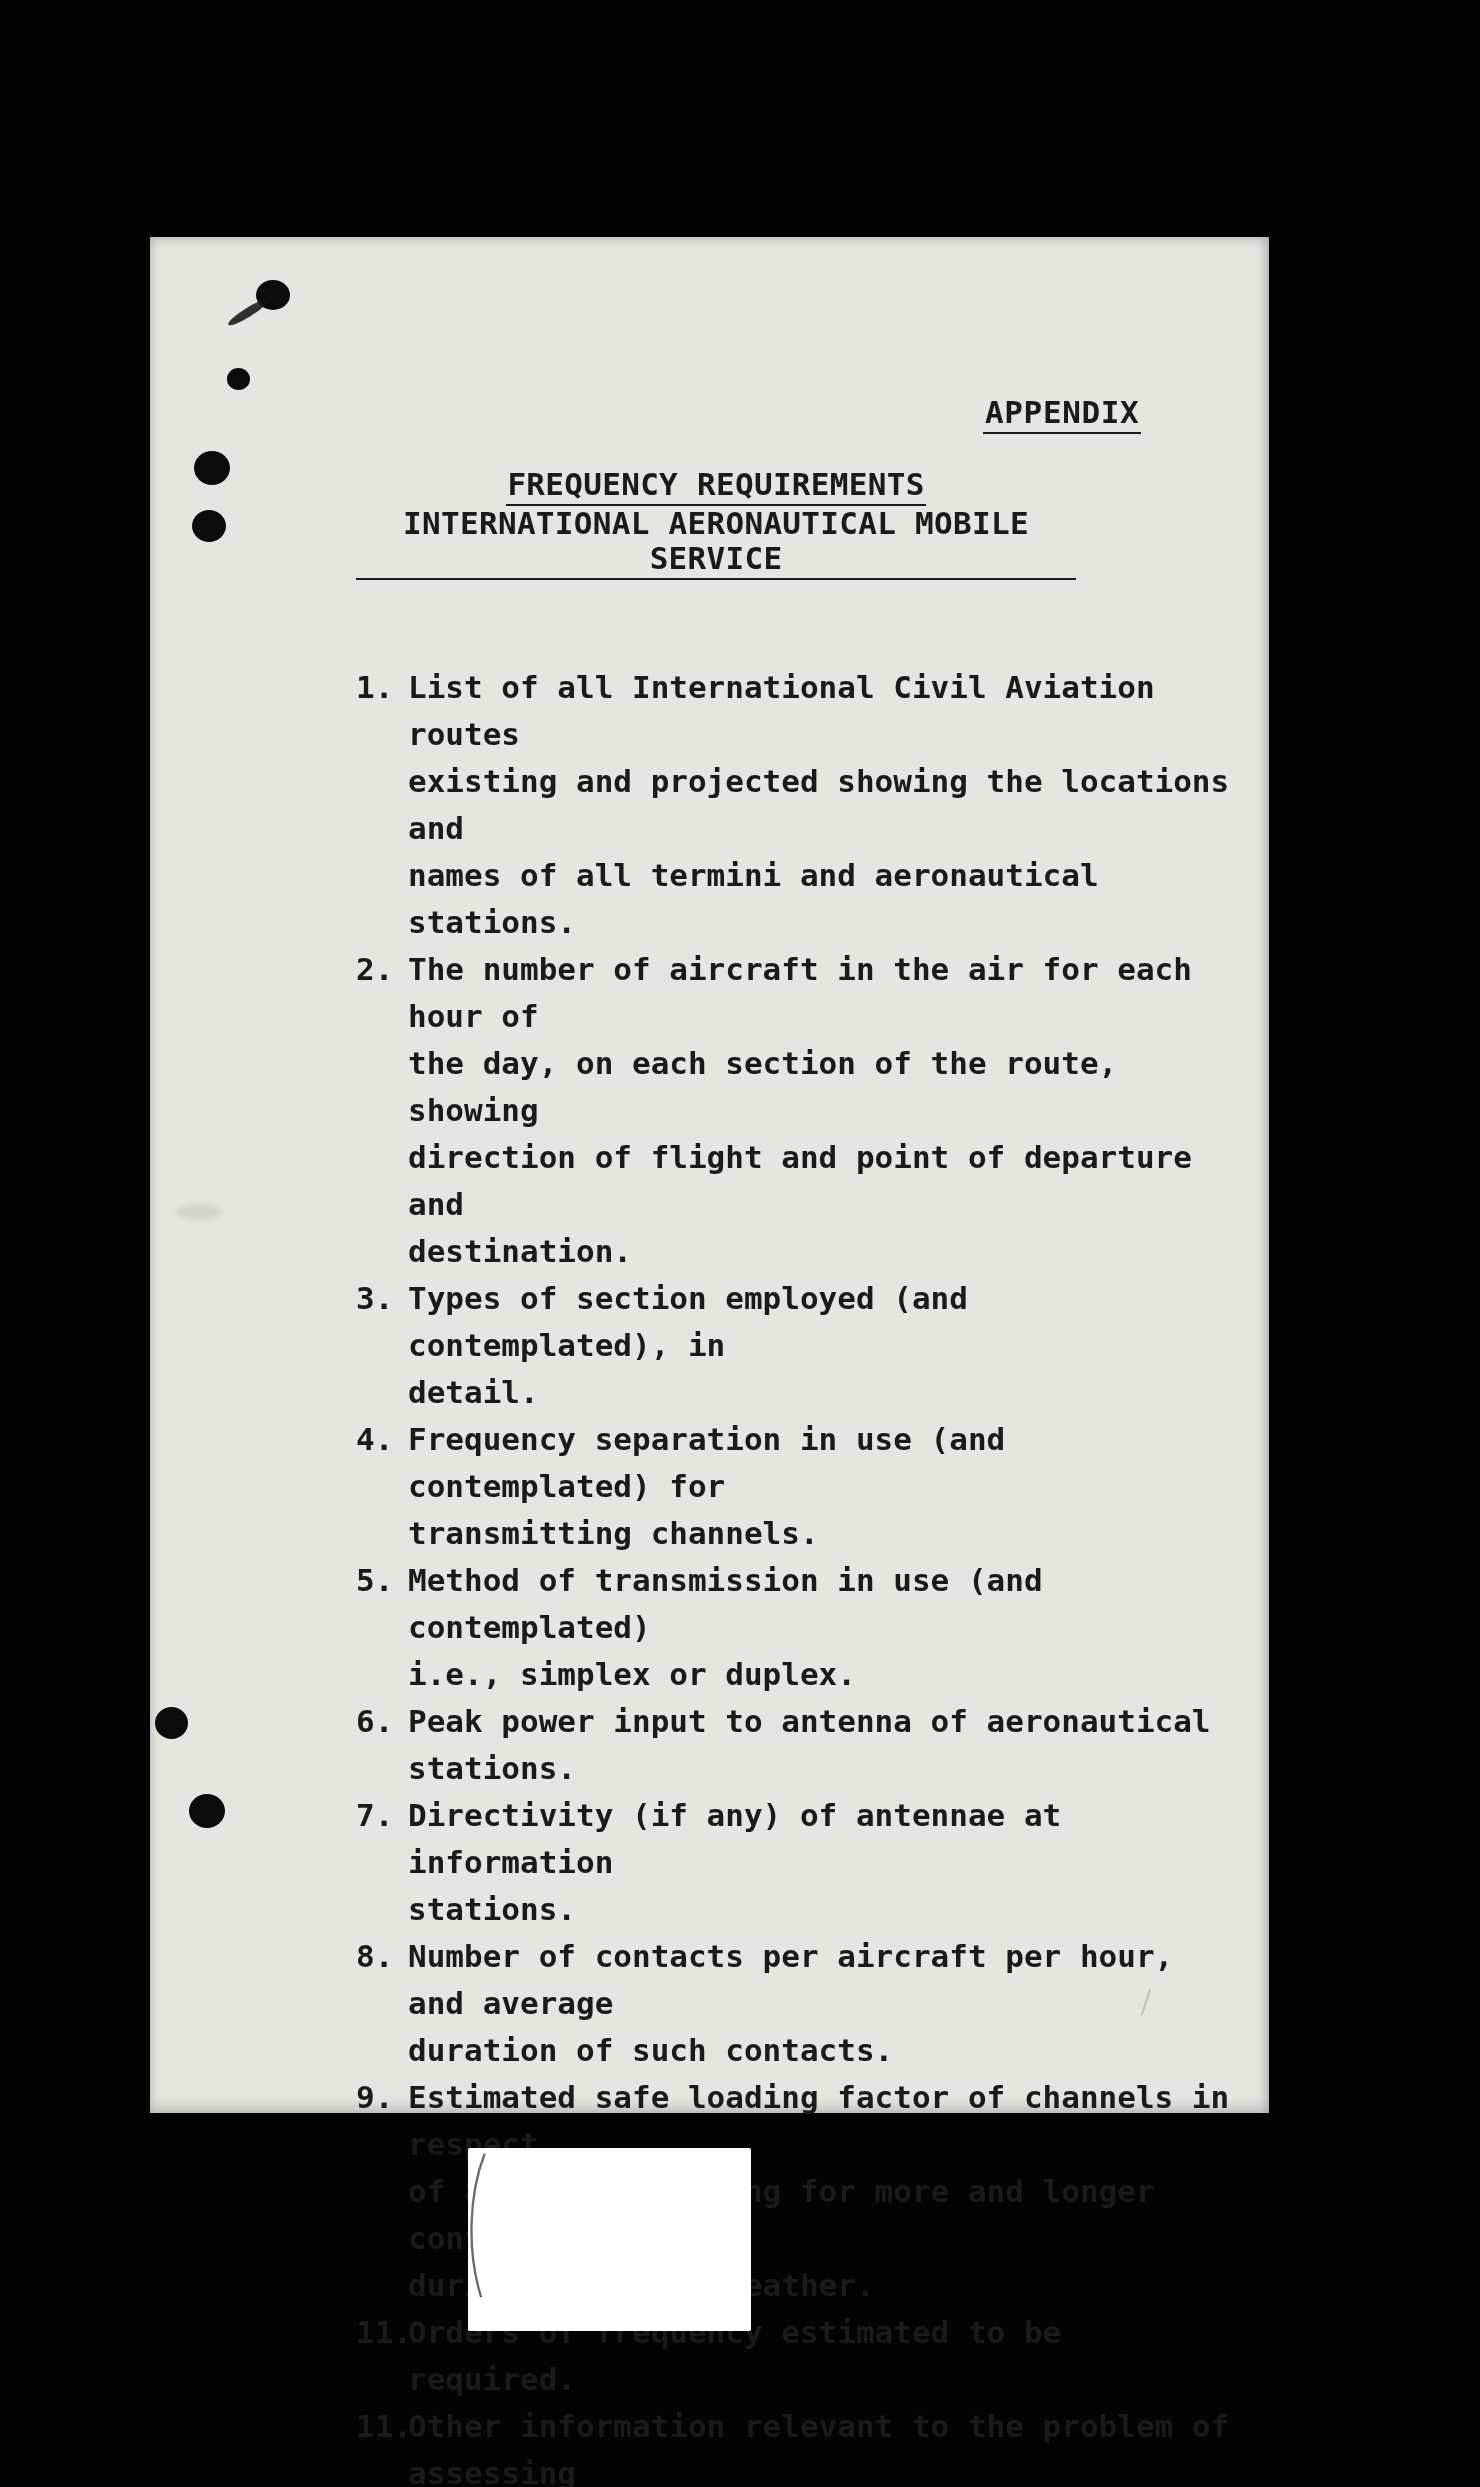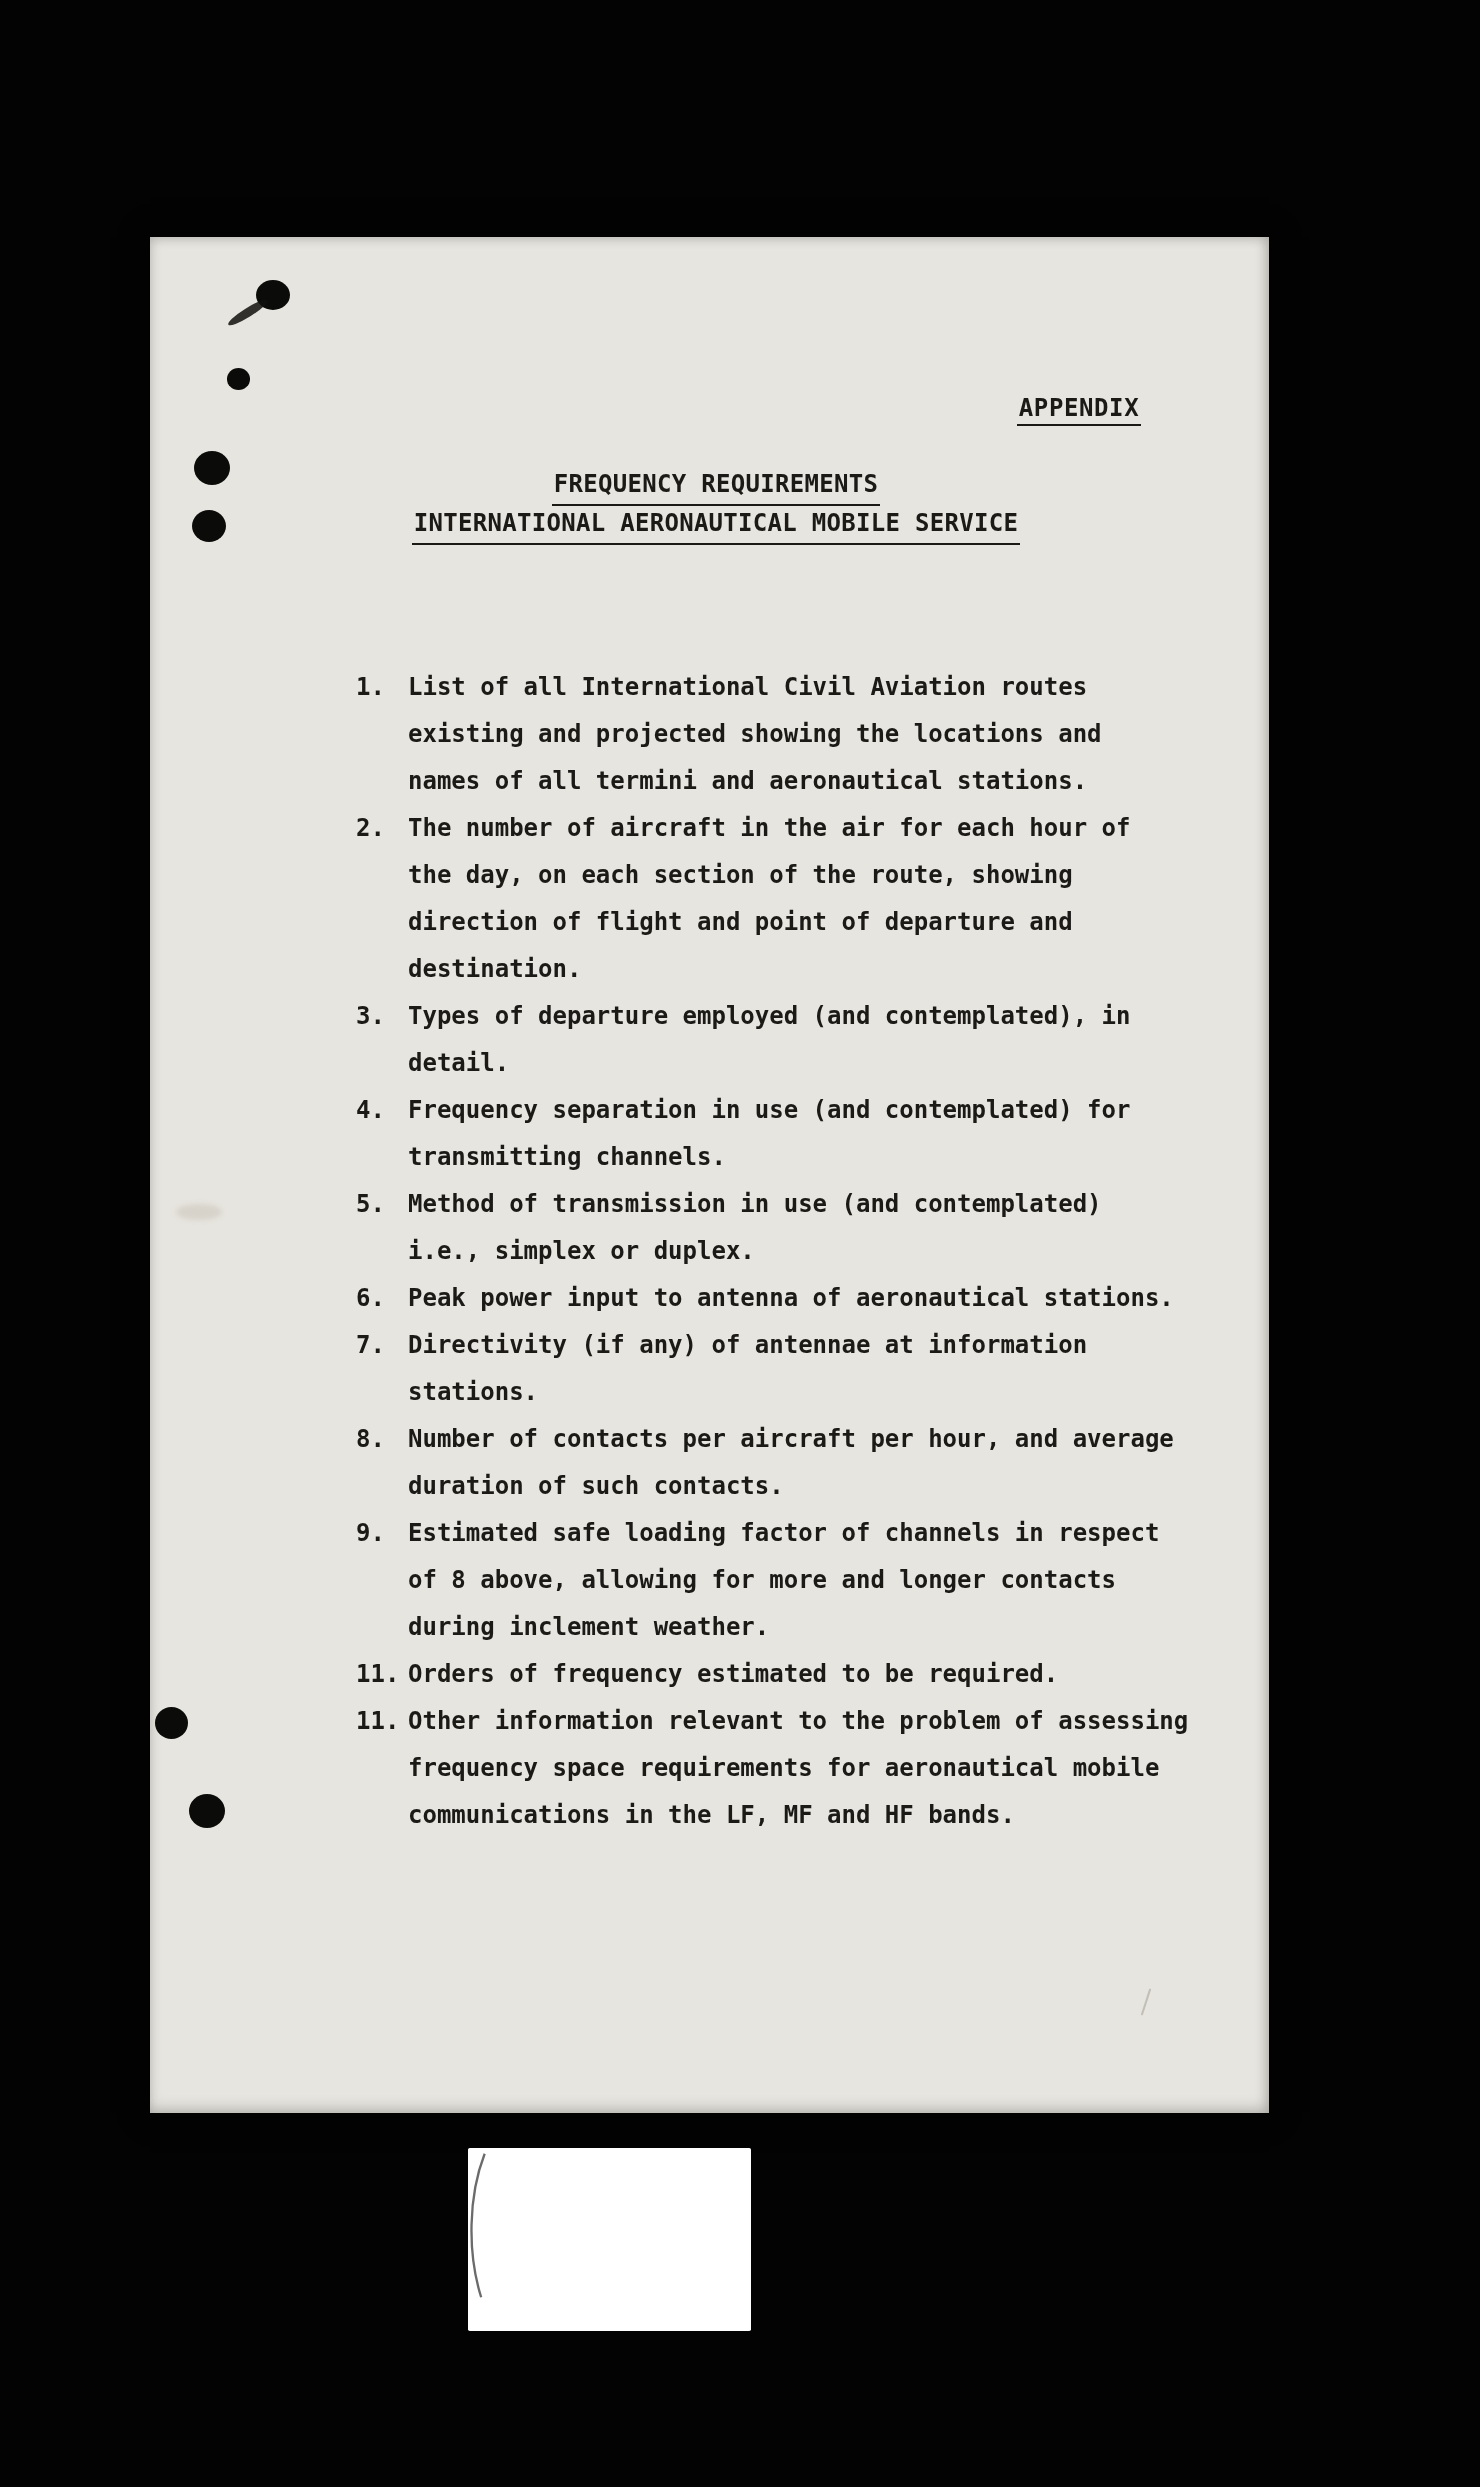--- a/index.html
+++ b/index.html
@@ -8,21 +8,21 @@
   }
   .canvas {
     position: relative;
     width: 1480px;
     height: 2487px;
     background: var(--background, #030303);
     overflow: hidden;
     font-family: "DejaVu Sans Mono", "Liberation Mono", monospace;
     font-weight: 700;
     color: var(--ink, #1c1a17);
-    font-size: 24px;
+    font-size: 31px;
   }
   .paper {
     position: absolute;
     left: 150px; top: 237px;
     width: 1119px; height: 1876px;
     background: var(--paper, #e7e5df);
     box-shadow:
       0 0 27px rgba(0,0,0,0.65),
       inset -5.3px 0 10.5px rgba(0,0,0,0.10),
       inset 0 -5.9px 13px rgba(0,0,0,0.14),
@@ -144,21 +144,21 @@
       </div>
       <div class="item">
         <span class="num">2.</span>
         <span class="txt">The number of aircraft in the air for each hour of
 the day, on each section of the route, showing
 direction of flight and point of departure and
 destination.</span>
       </div>
       <div class="item">
         <span class="num">3.</span>
-        <span class="txt">Types of departure employed (and contemplated), in
+        <span class="txt">Types of section employed (and contemplated), in
 detail.</span>
       </div>
       <div class="item">
         <span class="num">4.</span>
         <span class="txt">Frequency separation in use (and contemplated) for
 transmitting channels.</span>
       </div>
       <div class="item">
         <span class="num">5.</span>
         <span class="txt">Method of transmission in use (and contemplated)

